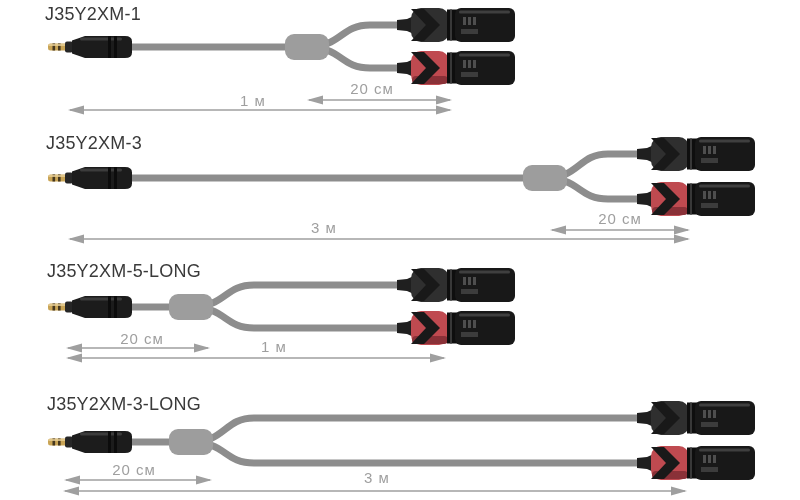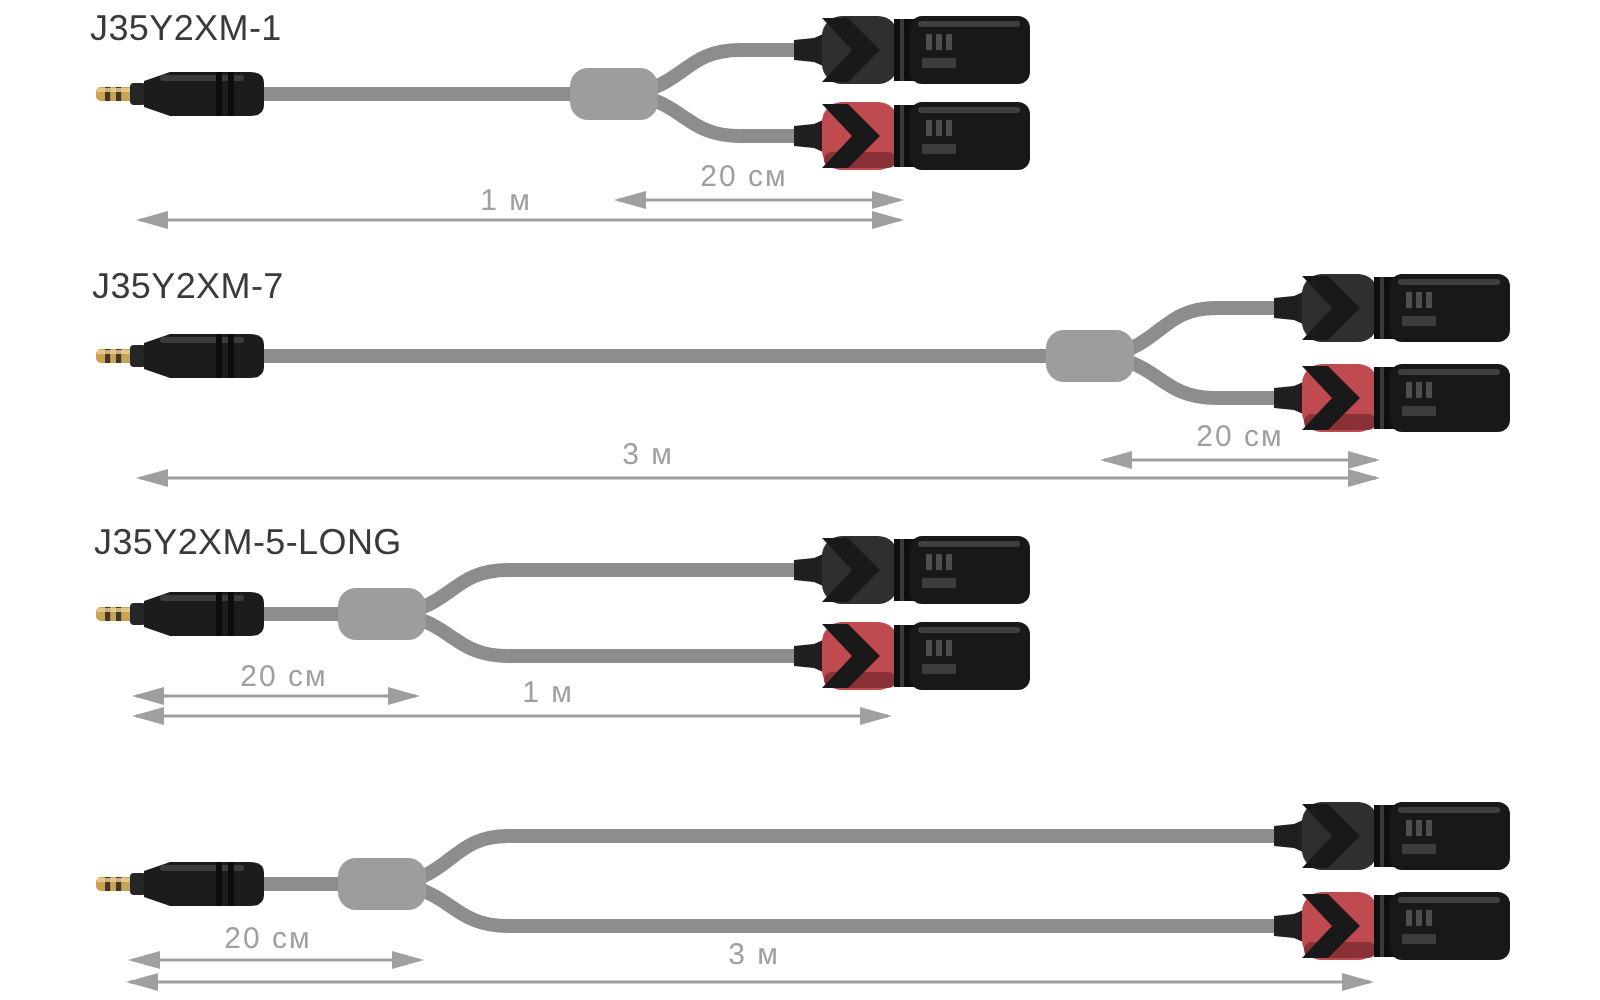--- a/index.html
+++ b/index.html
@@ -154,22 +154,23 @@
       </g>
       <g>
         <line x1="65" y1="491" x2="685" y2="491" stroke="#9f9f9f" stroke-width="1.6"></line>
         <polygon points="63,491 79,486.5 79,495.5" fill="#9f9f9f"></polygon>
         <polygon points="687,491 671,486.5 671,495.5" fill="#9f9f9f"></polygon>
       </g>
     </g>
   </svg>
 
   <div class="model" style="left:45px;top:5px">J35Y2XM-1</div>
-  <div class="model" style="left:46px;top:134px">J35Y2XM-7</div>
+  <div class="model" style="left:46px;top:134px">J35Y2XM-3</div>
   <div class="model" style="left:47px;top:262px">J35Y2XM-5-LONG</div>
+  <div class="model" style="left:47px;top:395px">J35Y2XM-3-LONG</div>
 
   <div class="dim" style="left:253px;top:93px">1 м</div>
   <div class="dim" style="left:372px;top:81px">20 см</div>
 
   <div class="dim" style="left:324px;top:220px">3 м</div>
   <div class="dim" style="left:620px;top:211px">20 см</div>
 
   <div class="dim" style="left:142px;top:331px">20 см</div>
   <div class="dim" style="left:274px;top:339px">1 м</div>
 

